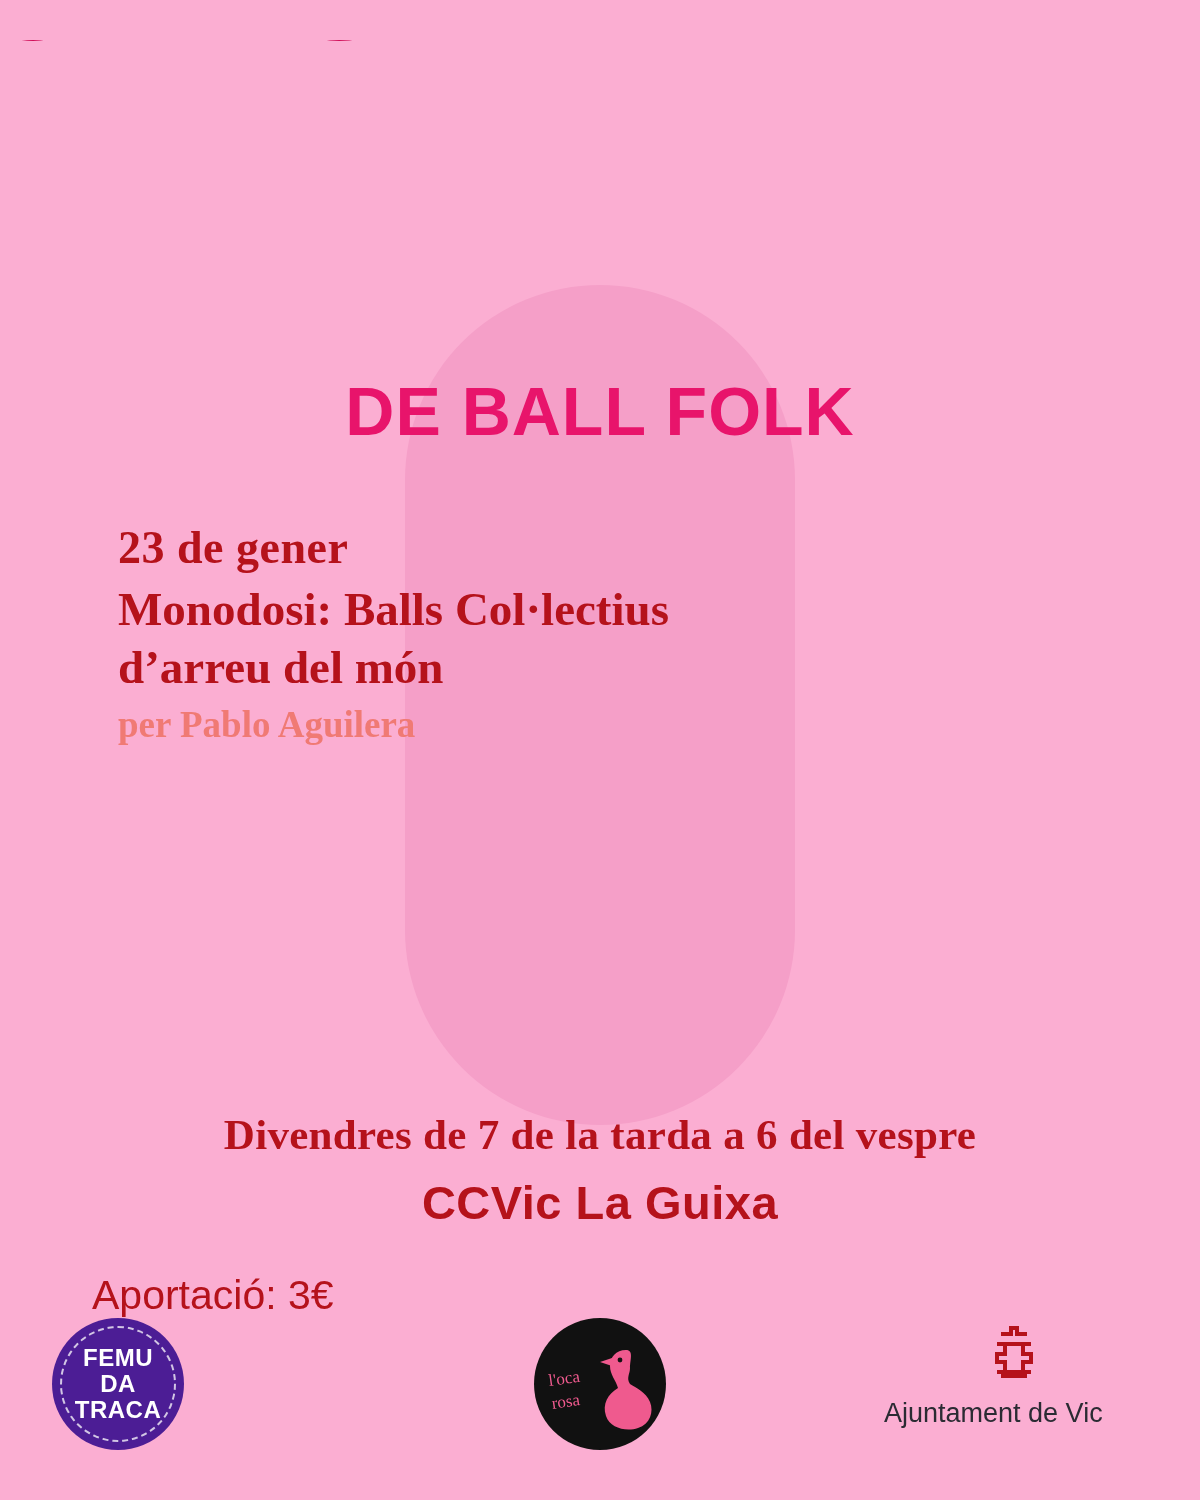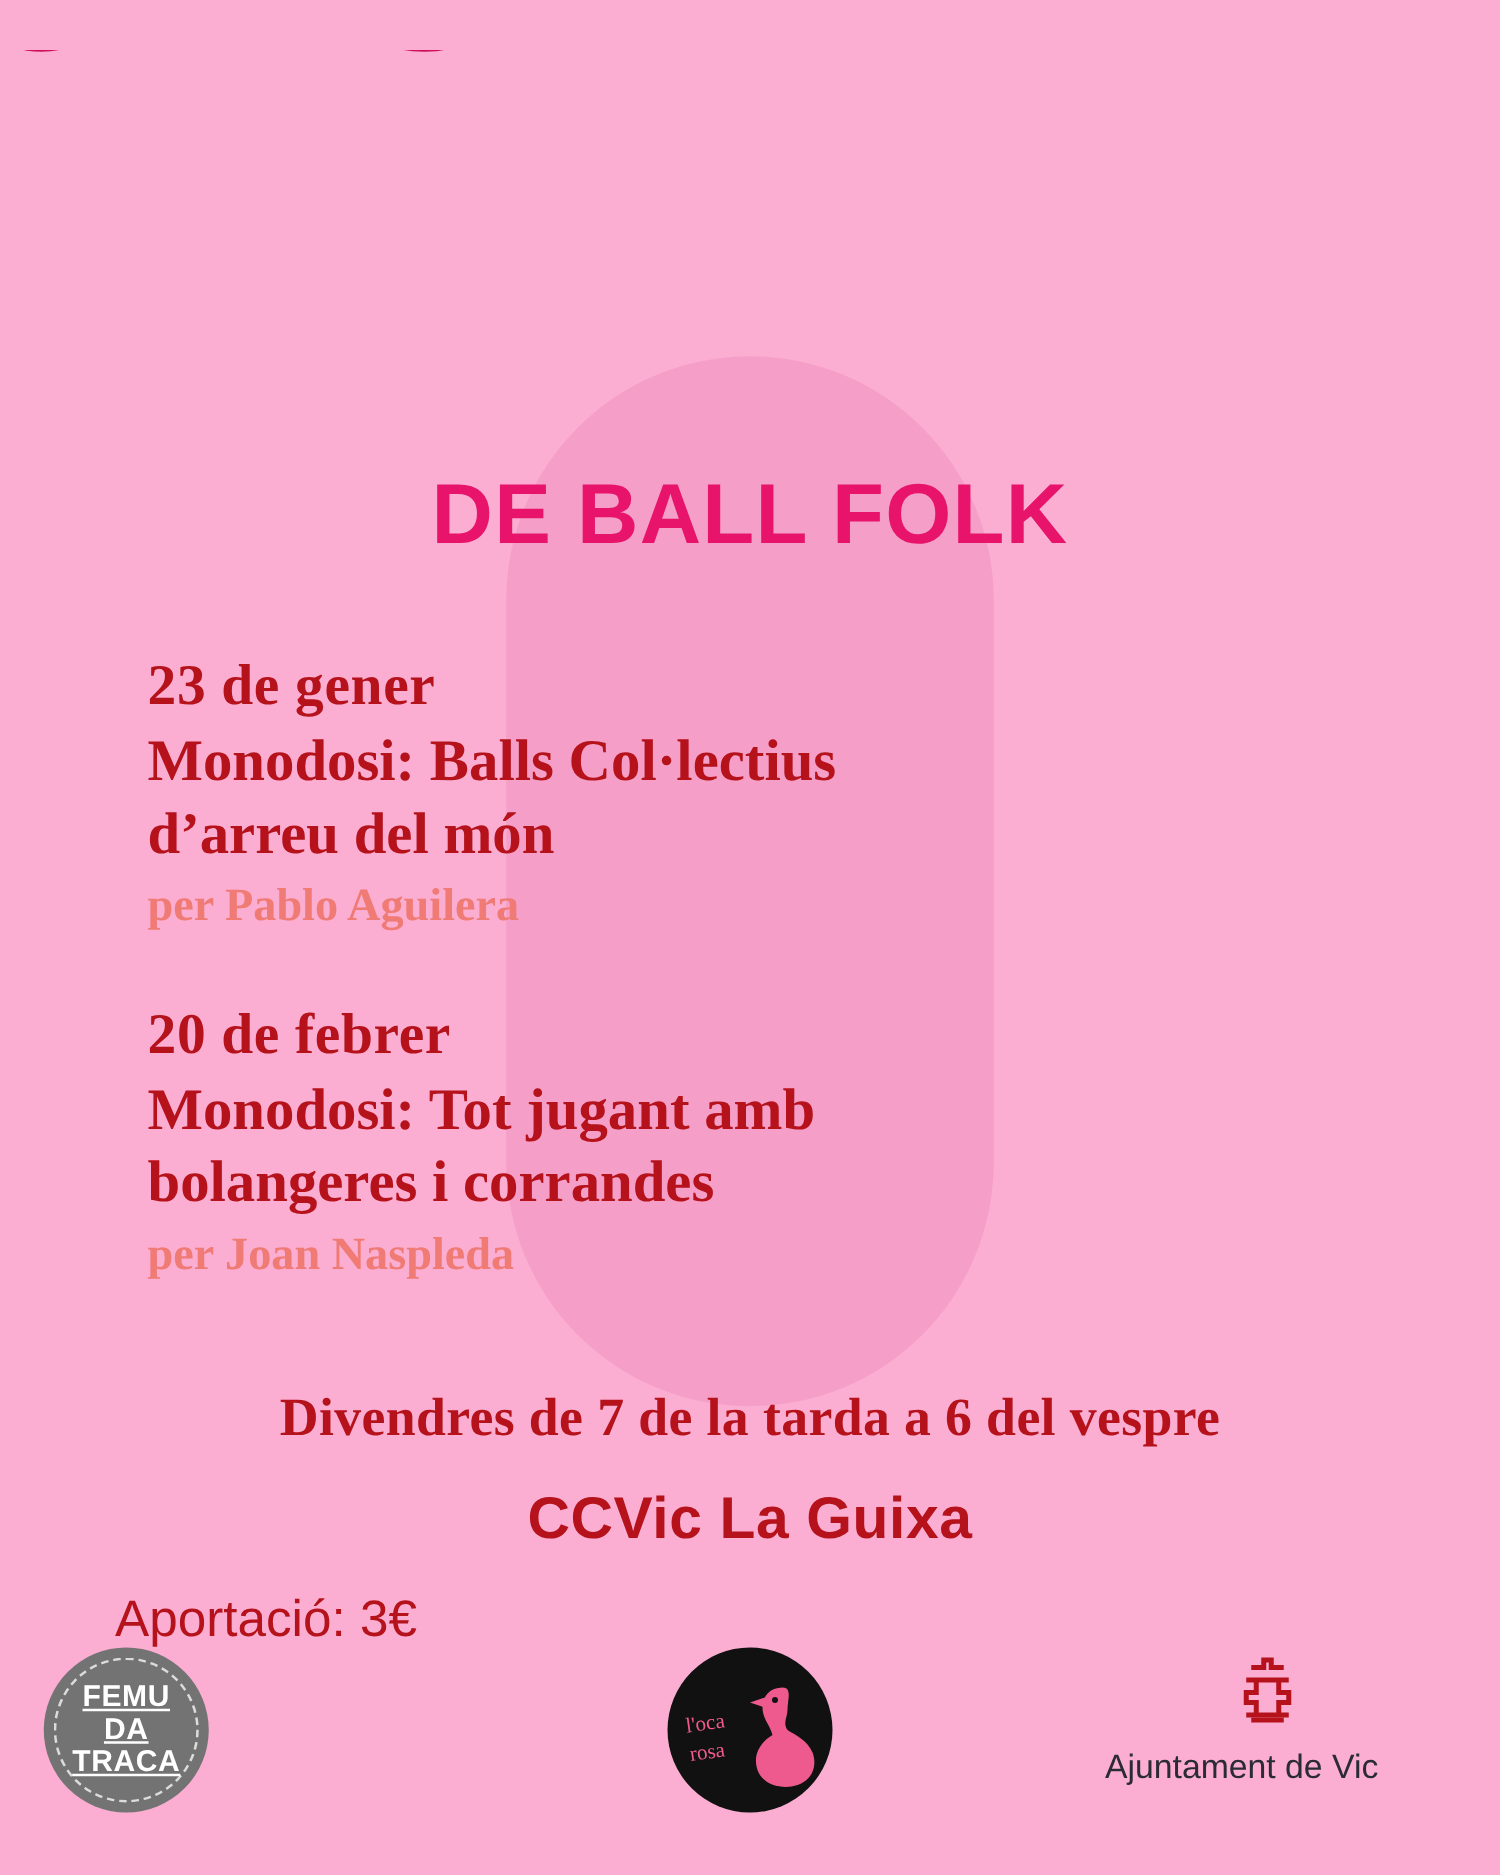--- a/index.html
+++ b/index.html
@@ -127,21 +127,21 @@
     font-weight: bold;
     font-size: 43px;
     color: #b5121b;
     letter-spacing: 0.3px;
   }
   .schedule .venue {
     font-family: "Liberation Sans", sans-serif;
     font-weight: bold;
     font-size: 47px;
     color: #b5121b;
-    margin-top: 27px;
+    margin-top: 16px;
     letter-spacing: 0.5px;
   }
   .price {
     position: absolute;
     left: 92px;
     top: 1272px;
     font-family: "Liberation Sans", sans-serif;
     font-size: 41px;
     color: #b5121b;
     z-index: 3;
@@ -151,32 +151,31 @@
   .logos {
     position: absolute;
     left: 0;
     top: 1310px;
     width: 1200px;
     height: 180px;
     z-index: 4;
   }
   .logo-femu {
     position: absolute;
-    left: 35px;
+    left: 52px;
     top: 8px;
     width: 132px;
     height: 132px;
     border-radius: 50%;
-    background: #737373;
+    background: #4c1d95;
     color: #ffffff;
     display: flex;
     align-items: center;
     justify-content: center;
     text-align: center;
-    text-decoration: underline;
   }
   .logo-femu .ring {
     position: absolute;
     left: 8px;
     top: 8px;
     right: 8px;
     bottom: 8px;
     border: 2px dashed rgba(255,255,255,0.75);
     border-radius: 50%;
   }
@@ -272,28 +271,20 @@
   <div class="sessions">
     <div class="session">
       <div class="date">23 de gener</div>
       <div class="title">
         <div>Monodosi: Balls Col·lectius</div>
         <div>d’arreu del món</div>
       </div>
       <div class="by">per Pablo Aguilera</div>
     </div>
 
-    <div class="session">
-      <div class="date">20 de febrer</div>
-      <div class="title">
-        <div>Monodosi: Tot jugant amb</div>
-        <div>bolangeres i corrandes</div>
-      </div>
-      <div class="by">per Joan Naspleda</div>
-    </div>
   </div>
 
   <div class="schedule">
     <div class="time">Divendres de 7 de la tarda a 6 del vespre</div>
     <div class="venue">CCVic La Guixa</div>
   </div>
   <div class="price">Aportació: 3€</div>
 
   <div class="logos">
 

